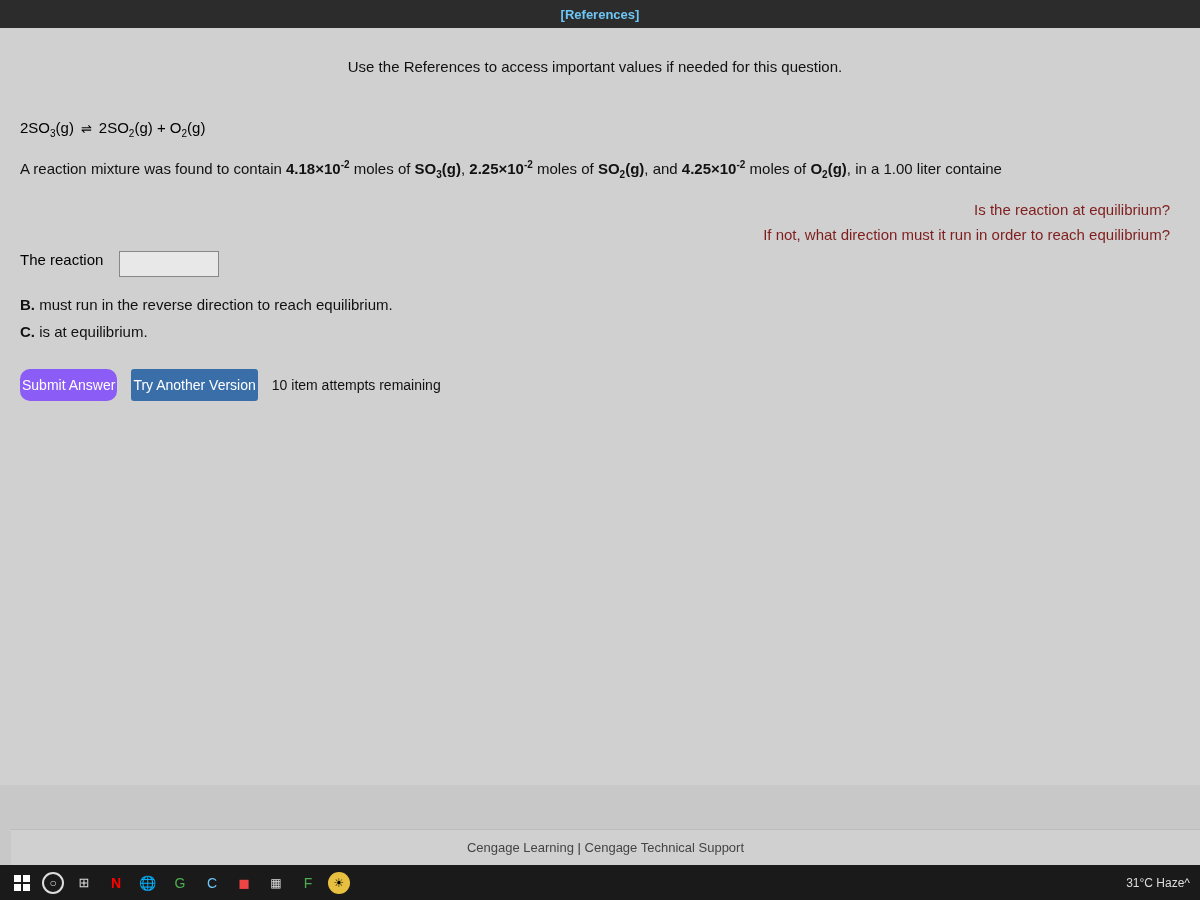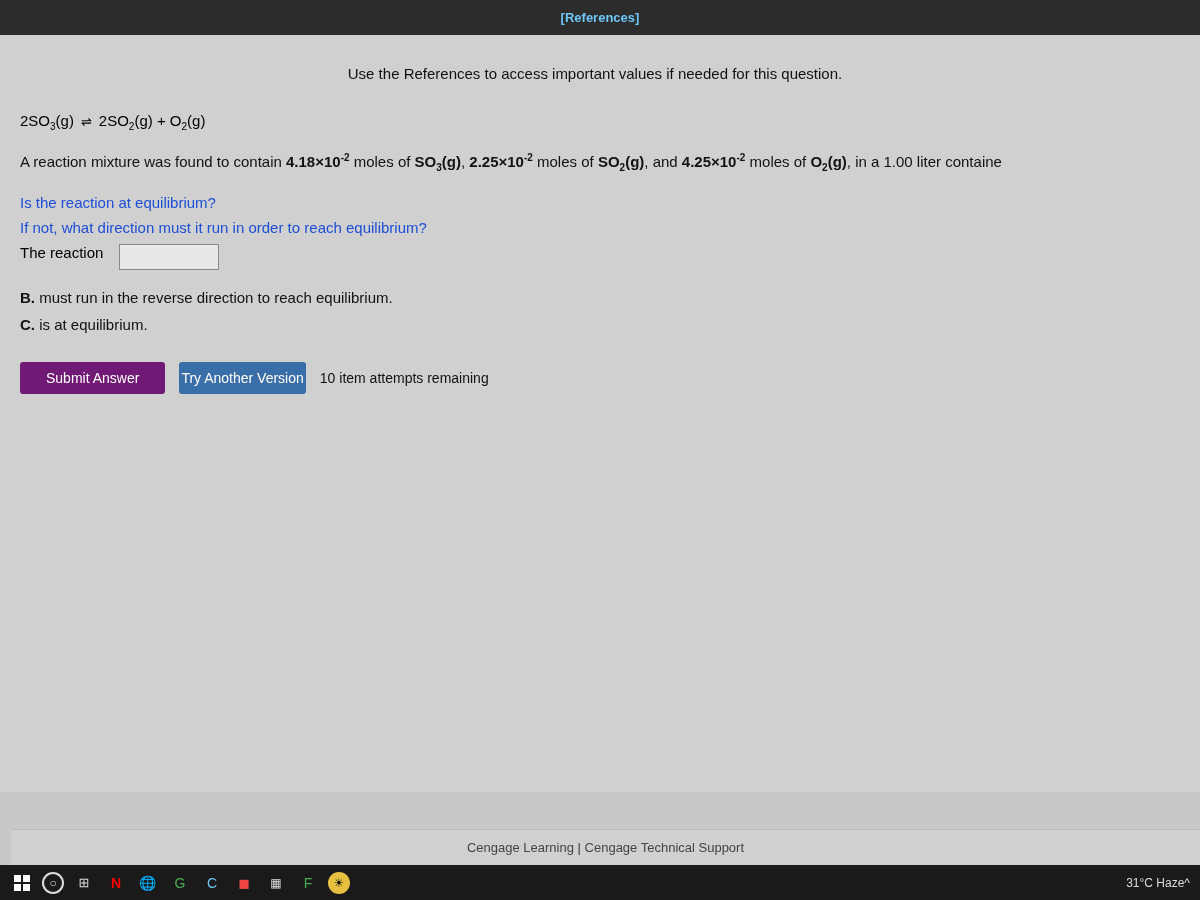--- a/index.html
+++ b/index.html
@@ -7,42 +7,42 @@
       font-family: Arial, sans-serif;
       font-size: 15px;
       background: #c8c8c8;
       width: 1200px;
       height: 900px;
       overflow: hidden;
       position: relative;
     }
     .top-bar {
       background: #2c2c2c;
-      height: 35px;
+      height: 28px;
       display: flex;
       align-items: center;
       justify-content: center;
       color: #e0e0e0;
       font-size: 13px;
     }
     .references-link {
       color: #6ec6f5;
       cursor: pointer;
       font-weight: bold;
     }
     .main-content {
       background: #d0d0d0;
       padding: 30px 30px 20px 20px;
       min-height: calc(900px - 28px - 80px - 35px);
     }
     .use-references {
       text-align: center;
       font-size: 15px;
       font-weight: normal;
-      margin-bottom: 30px;
+      margin-bottom: 44px;
       color: #111;
     }
     .question-section {
       margin-bottom: 18px;
       color: #111;
       line-height: 1.6;
     }
     .reaction-line {
       font-size: 15px;
       margin: 12px 0 18px 0;
@@ -55,21 +55,22 @@
     .arrows {
       display: inline-block;
       font-size: 13px;
       line-height: 0.9;
       vertical-align: middle;
       margin: 0 3px;
     }
     .question-text {
       font-size: 15px;
       margin-bottom: 8px;
-      color: #1d4ed8;
+      color: #7f1d1d;
+      text-align: right;
     }
     .quotient-line {
       display: flex;
       align-items: center;
       gap: 6px;
       margin: 14px 0 18px 0;
       font-size: 15px;
     }
     .quotient-input {
       border: 1px solid #888;
@@ -102,27 +103,27 @@
     .option-label {
       font-weight: bold;
     }
     .buttons-row {
       display: flex;
       align-items: center;
       gap: 14px;
       margin-top: 22px;
     }
     .submit-btn {
-      background: #701a75;
+      background: #8b5cf6;
       color: white;
       border: none;
-      padding: 8px 26px;
-      font-size: 14px;
-      cursor: pointer;
-      border-radius: 3px;
+      padding: 8px 2px;
+      font-size: 14px;
+      cursor: pointer;
+      border-radius: 10px;
     }
     .try-another-btn {
       background: #3a6ea8;
       color: white;
       border: none;
       padding: 8px 2px;
       font-size: 14px;
       cursor: pointer;
       border-radius: 3px;
     }

